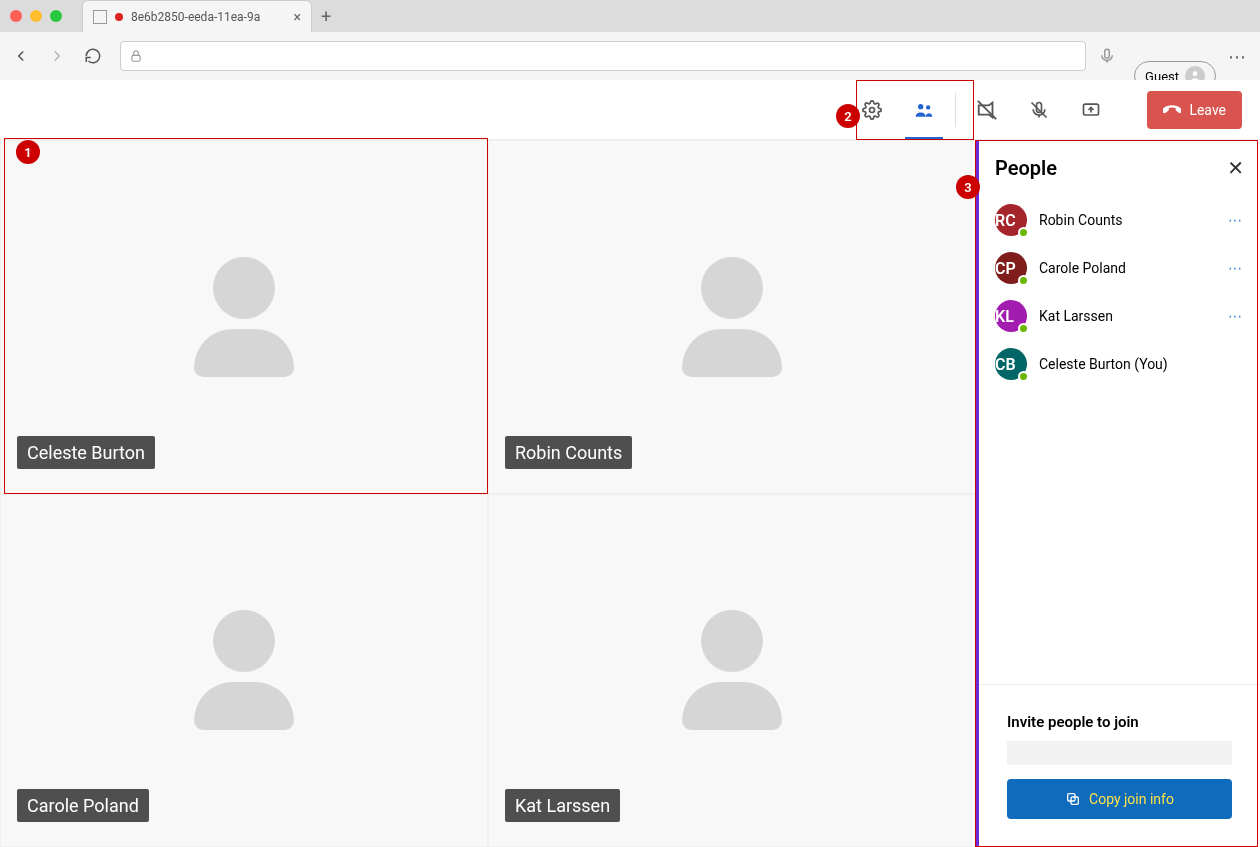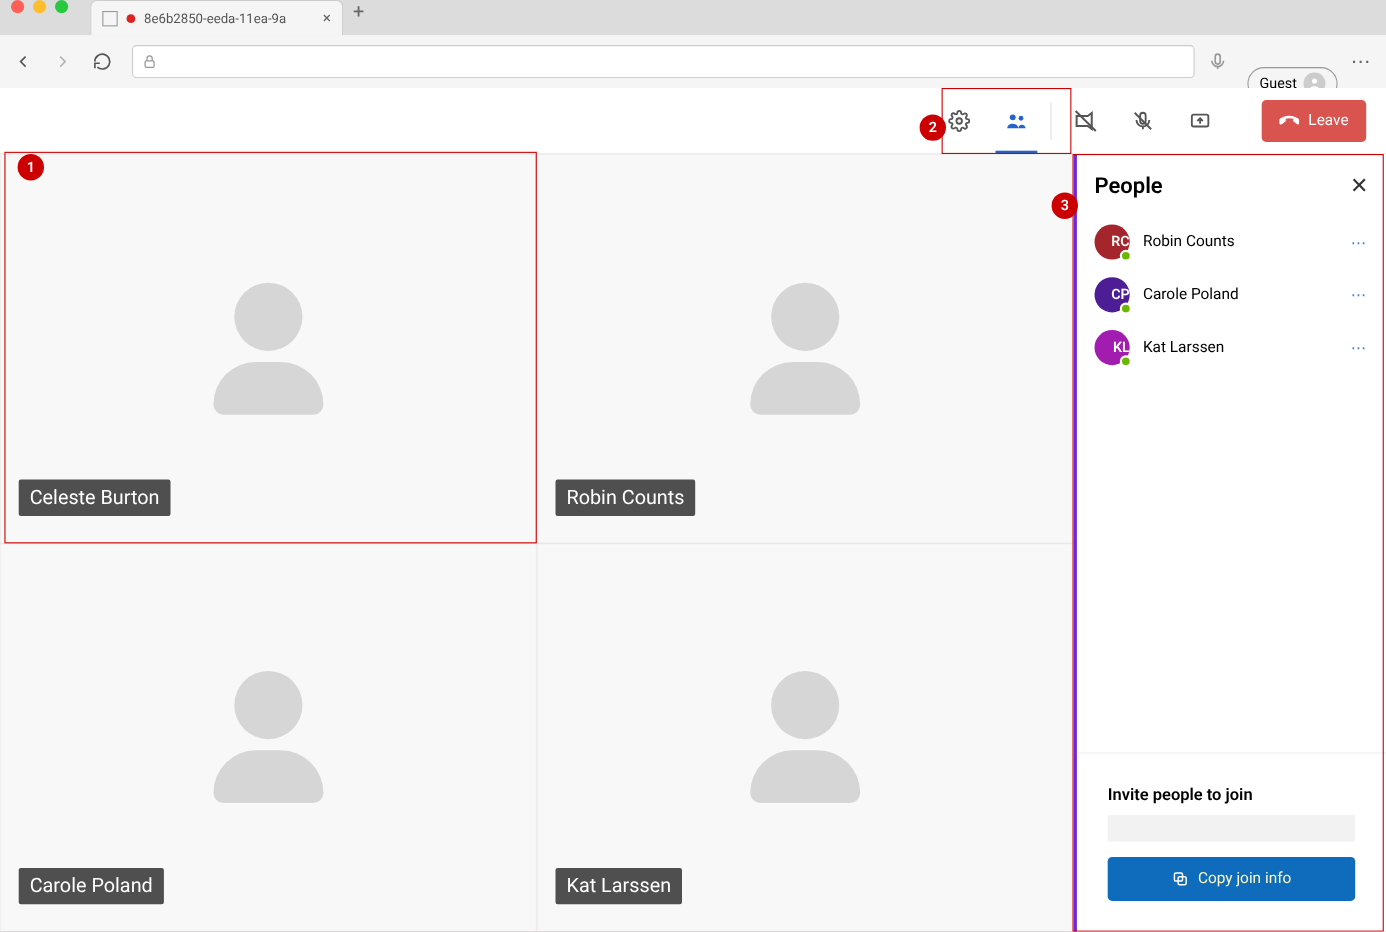--- a/index.html
+++ b/index.html
@@ -1,20 +1,20 @@
 <!DOCTYPE html>
 <html><head>
 <meta charset="utf-8">
 <style>
   * { box-sizing: border-box; margin: 0; padding: 0; font-family: -apple-system, BlinkMacSystemFont, "Segoe UI", Roboto, Helvetica, Arial, sans-serif; }
   html, body { width: 1260px; height: 847px; overflow: hidden; background: #f0f0f0; }
   
   
   .browser-chrome { width: 100%; height: 80px; background: #e5e5e5; border-bottom: 1px solid #ccc; }
-  .title-row { height: 32px; display: flex; padding-left: 10px; background: #dcdcdc; }
+  .title-row { height: 32px; display: flex; align-items: center; padding-left: 10px; background: #dcdcdc; }
   .window-btns { display:flex; gap:8px; margin-right:20px;}
   .traffic { width:12px; height:12px; border-radius:50%; display:inline-block;}
   .red{background:#ff5f56;} .yellow{background:#ffbd2e;} .green{background:#27c93f;}
   .tab { height:32px; background:#f5f5f5; border-top-left-radius:6px; border-top-right-radius:6px; display:flex; align-items:center; padding:0 10px; gap:8px; font-size:12px; color:#555; width:230px; border:1px solid #ccc; border-bottom:none;}
   .tab .recdot{width:8px;height:8px;border-radius:50%;background:#d22;}
   .tab .doc-icon{width:14px;height:14px;border:1px solid #999;}
   .tab .close{margin-left:auto; font-size:14px; color:#666;}
   .newtab{width:28px;text-align:center; color:#666; font-size:18px;}
   .url-row { height:48px; display:flex; align-items:center; padding:0 12px; gap:12px; background:#f5f5f5;}
   .nav-btn{width:24px;text-align:center;color:#666;font-size:18px;}
@@ -42,27 +42,27 @@
   .avatar-ph .body{width:100px;height:48px;border-radius:50px 50px 12px 12px;background:#d6d6d6;}
   .name-tag{position:absolute;left:16px;bottom:24px;background:rgba(70,70,70,0.95);color:#fff;padding:6px 10px;font-size:18px;border-radius:2px;}
   
   
   .people-panel{width:284px;border-left:3px solid #6d28d9;display:flex;flex-direction:column;}
   .pp-head{display:flex;align-items:center;padding:16px 16px 10px 16px;}
   .pp-head h2{font-size:20px;font-weight:600;}
   .pp-head .close-pp{margin-left:auto;font-size:20px;color:#333;cursor:pointer;}
   .pp-list{flex:1;padding:6px 8px;overflow:auto;}
   .pp-item{display:flex;align-items:center;padding:8px 8px;gap:12px;font-size:14px;border-radius:4px;}
-  .pp-avatar{width:32px;height:32px;border-radius:50%;color:#fff;display:flex;align-items:center;justify-content:flex-end;font-size:13px;font-weight:600;position:relative;}
+  .pp-avatar{width:32px;height:32px;border-radius:50%;color:#fff;display:flex;align-items:center;justify-content:flex-start;font-size:16px;font-weight:600;position:relative;}
   .presence{width:11px;height:11px;border-radius:50%;background:#6bb700;border:2px solid #fff;position:absolute;right:-2px;bottom:-2px;}
   .pp-more{margin-left:auto;color:#3a7ee0;letter-spacing:2px;font-size:14px;}
   .pp-footer{border-top:1px solid #eee;padding:28px;}
   .pp-footer h3{font-size:15px;font-weight:600;margin-bottom:10px;}
   .invite-input{width:100%;height:24px;background:#f2f2f2;border:none;margin-bottom:14px;}
-  .copy-btn{width:100%;background:#0f6cbd;color:#fef9c3;border:none;border-radius:4px;padding:12px 0;font-size:14px;display:flex;align-items:flex-end;justify-content:center;gap:8px;cursor:pointer;}
+  .copy-btn{width:100%;background:#0f6cbd;color:#fde047;border:none;border-radius:4px;padding:12px 0;font-size:14px;display:flex;align-items:flex-end;justify-content:center;gap:8px;cursor:pointer;}
   
   
   .callout{position:absolute;width:24px;height:24px;border-radius:50%;background:#c00;color:#fff;font-size:13px;font-weight:600;display:flex;align-items:center;justify-content:center;z-index:50;}
   .callout-box{position:absolute;border:1.5px solid #c00;pointer-events:none;z-index:40;}
   
   svg{display:block;}
 </style>
 </head>
 <body>
 
@@ -214,34 +214,41 @@
       <div class="pp-list">
         <div class="pp-item">
           <div class="pp-avatar" style="background:#a4262c">
               <span>RC</span>
               <span class="presence"></span>
             </div>
           <span>Robin Counts</span>
           <span class="pp-more">⋯</span>
         </div>
         <div class="pp-item">
-          <div class="pp-avatar" style="background:#4c1d95">
+          <div class="pp-avatar" style="background:#7f1d1d">
               <span>CP</span>
               <span class="presence"></span>
             </div>
           <span>Carole Poland</span>
           <span class="pp-more">⋯</span>
         </div>
         <div class="pp-item">
           <div class="pp-avatar" style="background:#a21caf">
               <span>KL</span>
               <span class="presence"></span>
             </div>
           <span>Kat Larssen</span>
           <span class="pp-more">⋯</span>
+        </div>
+        <div class="pp-item">
+          <div class="pp-avatar" style="background:#036666">
+              <span>CB</span>
+              <span class="presence"></span>
+            </div>
+          <span>Celeste Burton (You)</span>
         </div>
       </div>
       <div class="pp-footer">
         <h3>Invite people to join</h3>
         <input class="invite-input" type="text" style="">
         <button class="copy-btn">
           <svg width="16" height="16" viewBox="0 0 24 24" fill="none" stroke="#fff" stroke-width="2">
               <rect x="9" y="9" width="11" height="11" rx="2"></rect>
               <rect x="4" y="4" width="11" height="11" rx="2"></rect>
             </svg>

